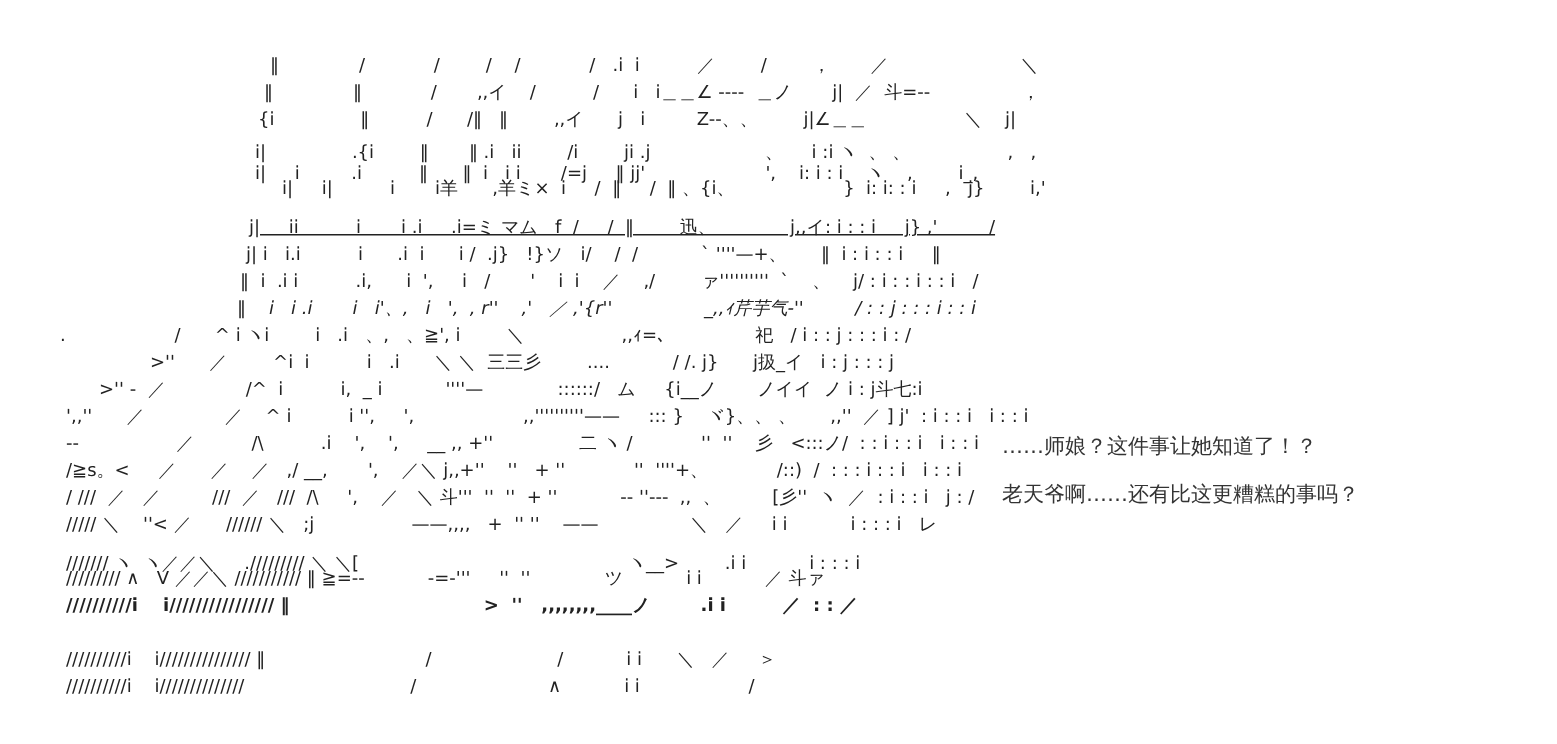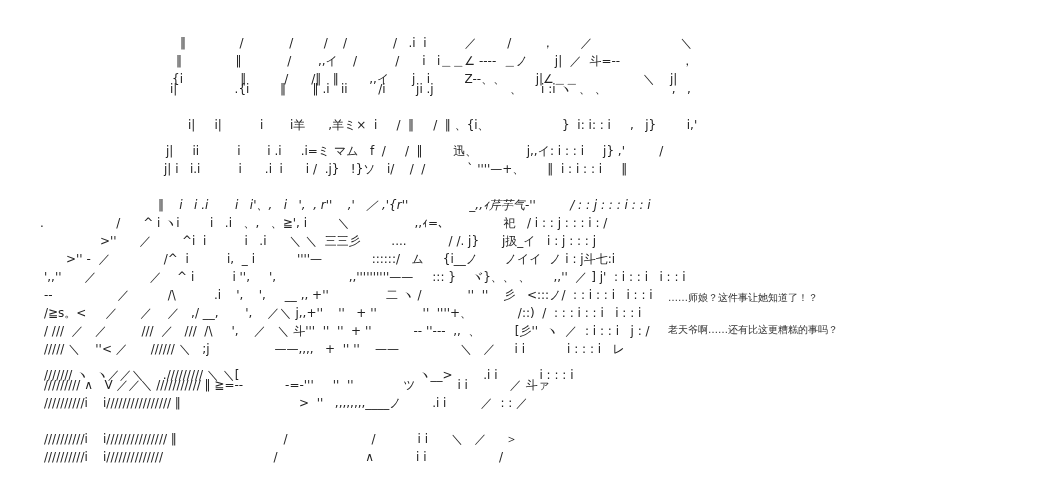--- a/index.html
+++ b/index.html
@@ -11,45 +11,47 @@
     font-family: "DejaVu Sans", sans-serif;
     font-size: 12px;
     line-height: 18px;
     color: #222222;
     letter-spacing: 0px;
   }
   .dialogue-line {
     position: absolute;
     white-space: pre;
     font-family: "DejaVu Sans", sans-serif;
-    font-size: 10px;
+    font-size: 14px;
     line-height: 18px;
     color: #333333;
   }
 </style>
 </head>
 <body>
 
 <div class="canvas" id="canvas">
     <div class="aa-line" style="left: 180px; top: 34px;">‖              /            /        /    /            /   .i  i          ／        /        ，       ／                       ＼</div>
     <div class="aa-line" style="left: 176px; top: 52px;">‖              ‖            /       ,,イ    /          /      i   i＿＿∠ ----  ＿ノ       j|  ／  斗=--                ，</div>
     <div class="aa-line" style="left: 172px; top: 70px;">{i               ‖          /      /‖   ‖        ,,イ      j   i         Z--、、        j|∠＿＿                 ＼    j|</div>
-    <div class="aa-line" style="left: 170px; top: 80px;">i|               .{i        ‖       ‖ .i   ii        /i        ji .j                    、     i :i ヽ  、 、                 ,   ,</div>
+    <div class="aa-line" style="left: 170px; top: 92px;">i|               .{i        ‖       ‖ .i   ii        /i        ji .j                    、     i :i ヽ  、 、                 ,   ,</div>
+    <div class="aa-line" style="left: 170px; top: 106px;">i|     i         .i          ‖      ‖  i   i i       /=j     ‖ jj'                     ',    i: i : i    ヽ    ,        i_,</div>
     <div class="aa-line" style="left: 168px; top: 116px; margin-left: 20px;">i|     i|          i       i羊      ,羊ミ×  i     /  ‖     /  ‖ 、{i、                   }  i: i: : i     ,   j}        i,'</div>
-    <div class="aa-line" style="left: 166px; top: 142px;">j|     ii          i       i .i     .i=ミ マム   f  /     /  ‖        迅、             j,,イ: i : : i     j} ,'         /</div>
+    <div class="aa-line" style="left: 166px; top: 142px; text-decoration: underline;">j|     ii          i       i .i     .i=ミ マム   f  /     /  ‖        迅、             j,,イ: i : : i     j} ,'         /</div>
     <div class="aa-line" style="left: 164px; top: 160px; text-align: center;">j| i   i.i          i      .i  i      i /  .j}   !}ソ   i/    /  /           ` ''''—+、      ‖  i : i : : i     ‖</div>
+    <div class="aa-line" style="left: 160px; top: 178px;">‖  i  .i i          .i,      i  ',     i   /       '    i  i    ／    ,/        ァ''''''''''  `    、    j/ : i : : i : : i   /</div>
     <div class="aa-line" style="left: 158px; top: 196px; font-style: italic;">‖    i   i .i       i   i'、,   i   ',  , r''    ,'   ／ ,'{r''                _,,ｨ芹芋气-''         / : : j : : : i : : i</div>
     <div class="aa-line" style="left: 100px; top: 232px;">&gt;''      ／        ^i  i          i   .i      ＼ ＼  三三彡        ....           / /. j}      j扱_イ   i : j : : : j</div>
     <div class="aa-line" style="left: 40px; top: 214px;">.                   /      ^ i ヽi        i   .i   、,   、≧', i        ＼                 ,,ｨ=、              祀   / i : : j : : : i : /</div>
     <div class="aa-line" style="left: 66px; top: 250px;">&gt;'' ‐  ／              /^  i          i,  _ i           ''''—             ::::::/   ム     {i__ノ       ノイイ  ノ i : j斗七:i</div>
     <div class="aa-line" style="left: 44px; top: 268px;">',,''      ／              ／    ^ i          i '',     ',                   ,,''''''''''——     ::: }    ヾ}、、 、      ,,''  ／ ] j'  : i : : i   i : : i</div>
     <div class="aa-line" style="left: 44px; top: 286px;">--                 ／          /\          .i    ',    ',     __ ,, +''               二 ヽ /            ''  ''    彡   &lt;:::ノ/  : : i : : i   i : : i</div>
     <div class="aa-line" style="left: 44px; top: 304px;">/≧s。&lt;     ／      ／    ／   ,/ __,       ',    ／＼ j,,+''    ''   + ''            ''  ''''+、            /::)  /  : : : i : : i   i : : i</div>
     <div class="aa-line" style="left: 44px; top: 322px;">/ ///  ／   ／         ///  ／   ///  /\     ',    ／   ＼ 斗'''  ''  ''  + ''           -- ''---  ,,  、         [彡''  ヽ  ／  : i : : i   j : /</div>
     <div class="aa-line" style="left: 44px; top: 340px;">///// ＼    ''&lt; ／      ////// ＼   ;j                 ——,,,,   +  '' ''    ——                ＼   ／     i i           i : : : i   レ</div>
     <div class="aa-line" style="left: 44px; top: 366px;">/////// ヽ  ヽ／／＼     .///////// ＼ ＼[                                               ヽ__&gt;        .i i           i : : : i</div>
     <div class="aa-line" style="left: 44px; top: 376px;">///////// ∧   V ／／＼ /////////// ‖ ≧=--           -=-'''     ''  ''             ツ           i i           ／ 斗ァ</div>
-    <div class="aa-line" style="left: 44px; top: 394px;">//////////i    i//////////////// ‖                               &gt;  ''   ,,,,,,,,____ノ        .i i         ／  : : ／</div>
+    <div class="aa-line" style="left: 44px; top: 394px; font-weight: bold;">//////////i    i//////////////// ‖                               &gt;  ''   ,,,,,,,,____ノ        .i i         ／  : : ／</div>
     <div class="aa-line" style="left: 44px; top: 430px;">//////////i    i/////////////// ‖                            /                      /           i i      ＼   ／     ＞</div>
     <div class="aa-line" style="left: 44px; top: 448px;">//////////i    i//////////////                             /                       ∧           i i                   /</div>
     <div class="dialogue-line" style="left: 668px; top: 289px;">……师娘？这件事让她知道了！？</div>
     <div class="dialogue-line" style="left: 668px; top: 321px;">老天爷啊……还有比这更糟糕的事吗？</div>
   </div>
 
 </body></html>

